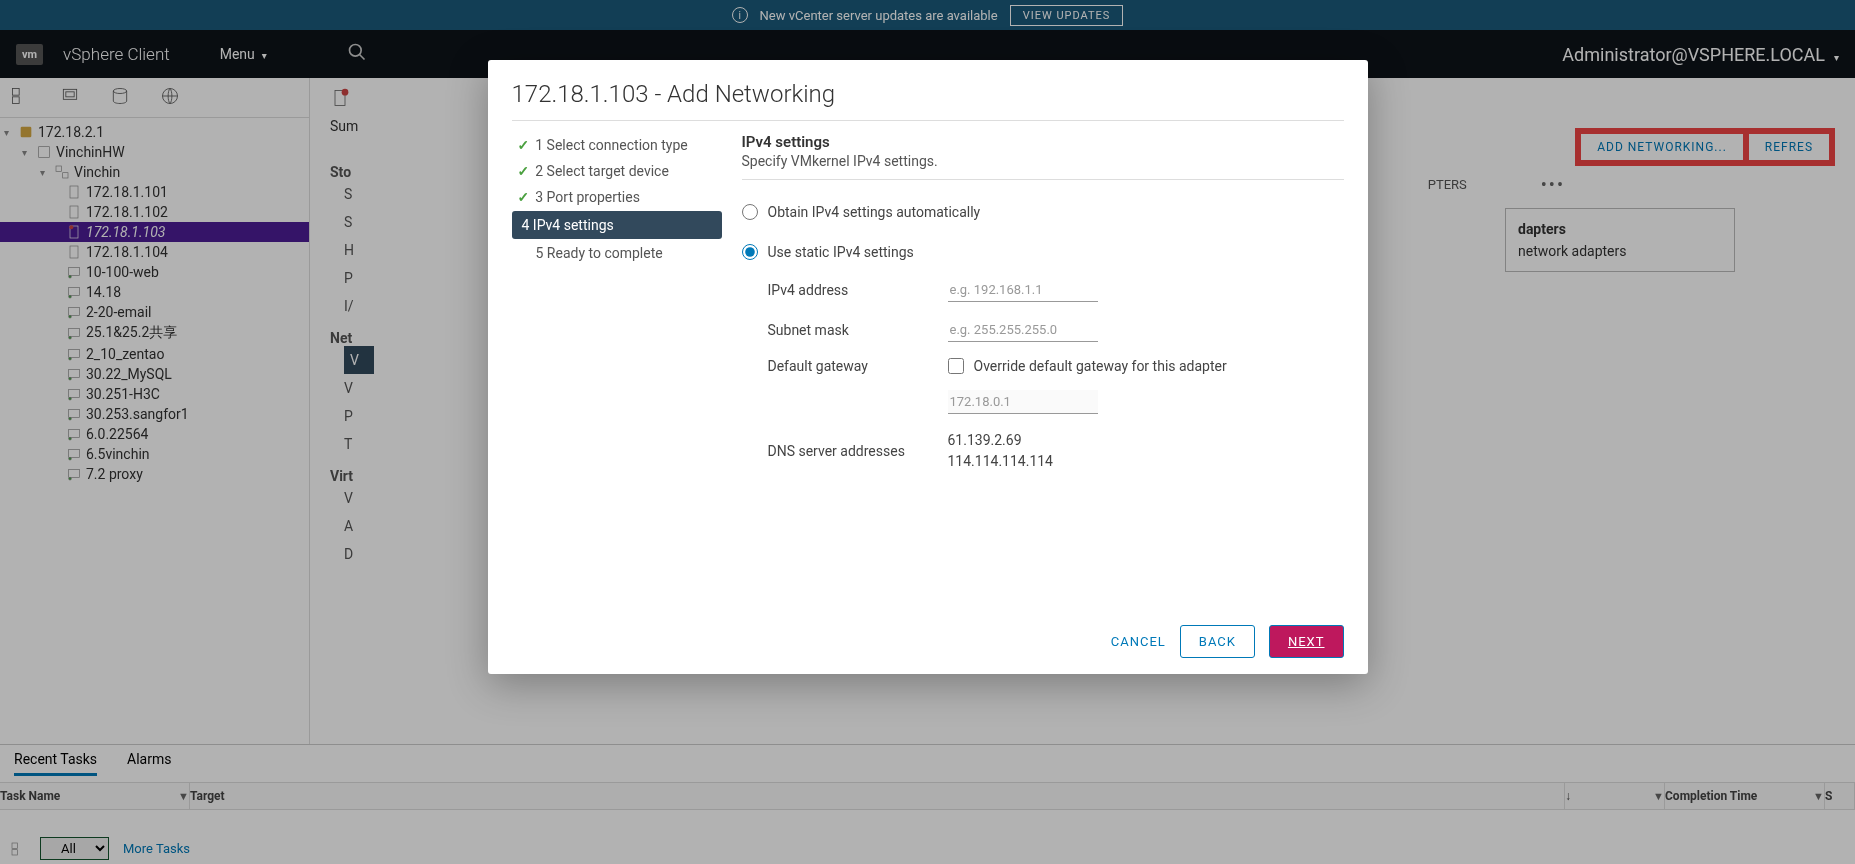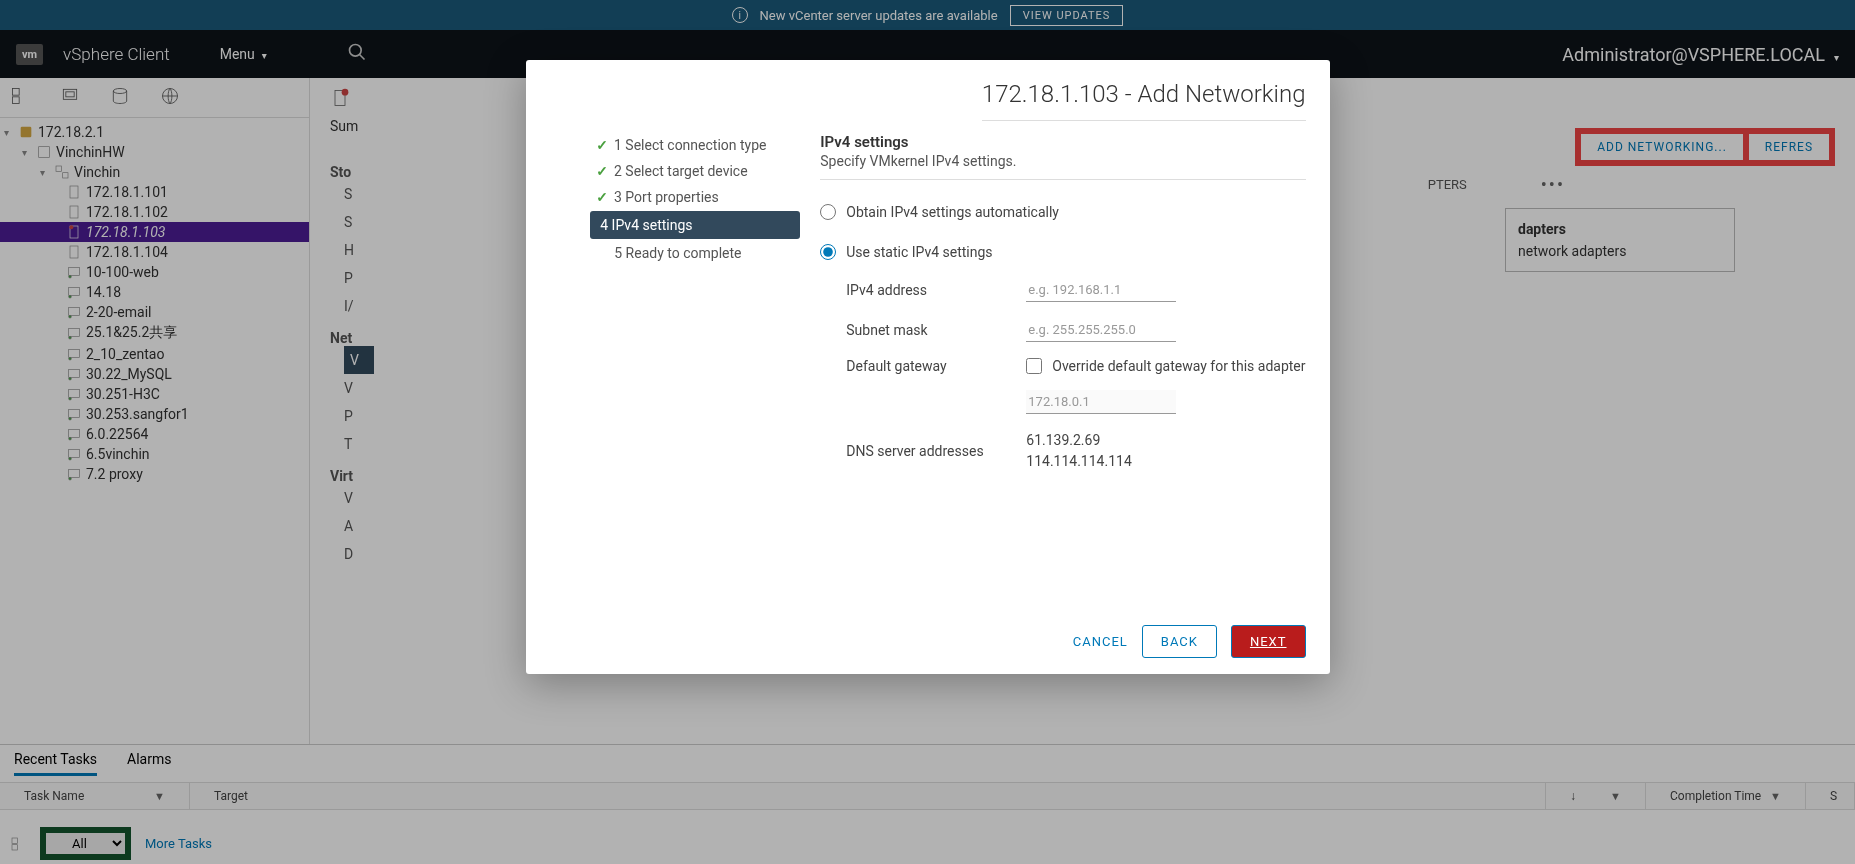--- a/index.html
+++ b/index.html
@@ -48,28 +48,28 @@
 
 .side-panel { position: absolute; right: 120px; top: 130px; width: 230px; border: 1px solid #bbb; padding: 12px; font-size: 14px; background: #fff; }
 .side-panel b { display: block; margin-bottom: 6px; }
 
 
 .recent-tasks { position: absolute; bottom: 0; left: 0; right: 0; height: 120px; border-top: 1px solid #ccc; background: #fff; }
 .rt-tabs { display: flex; gap: 30px; padding: 6px 14px; font-size: 14px; }
 .rt-tabs .tab { padding-bottom: 6px; cursor: pointer; }
 .rt-tabs .tab.active { border-bottom: 3px solid #0079b8; }
 .rt-header { display: flex; border-top: 1px solid #ddd; border-bottom: 1px solid #ddd; background: #fafafa; font-size: 12px; color: #444; }
-.rt-header > div { padding: 6px 24px; border-right: 1px solid #ddd; display: flex; justify-content: space-between; align-items: center; }
+.rt-header > div { padding: 6px 0; border-right: 1px solid #ddd; display: flex; justify-content: space-between; align-items: center; font-weight: bold; }
 .rt-footer { position: absolute; bottom: 4px; left: 10px; display: flex; align-items: center; gap: 14px; font-size: 13px; }
-.rt-footer select { border: 6px solid #14532d; padding: 2px 22px; font-size: 13px; }
+.rt-footer select { border: 1px solid #14532d; padding: 2px 16px; font-size: 13px; }
 .rt-footer a { color: #0079b8; text-decoration: none; }
 
 
 .overlay { position: absolute; inset: 0; background: rgba(0,0,0,0.3); }
-.modal { position: absolute; top: 60px; left: 50%; transform: translateX(-50%); width: 804px; height: 614px; background: #fff; border-radius: 3px; box-shadow: 0 10px 40px rgba(0,0,0,0.3); display: flex; flex-direction: column; align-items: flex-end; }
+.modal { position: absolute; top: 60px; left: 50%; transform: translateX(-50%); width: 880px; height: 614px; background: #fff; border-radius: 3px; box-shadow: 0 10px 40px rgba(0,0,0,0.3); display: flex; flex-direction: column; }
 .modal-header { padding: 20px 24px 12px; font-size: 24px; font-weight: 300; color: #333; border-bottom: 1px solid #ddd; margin: 0 24px; padding-left: 0; padding-right: 0; }
 .modal-body { flex: 1; display: flex; padding: 12px 24px; gap: 20px; }
 .wizard-steps { width: 210px; }
 .wizard-step { padding: 4px 6px; font-size: 14px; color: #555; display: flex; align-items: center; gap: 6px; margin-bottom: 2px; }
 .wizard-step .check { color: #4aa03f; font-weight: bold; }
 .wizard-step.active { background: #32495c; color: #fff; border-radius: 3px; padding: 6px 10px; }
 .wizard-content { flex: 1; }
 .wc-title { font-size: 15px; font-weight: 600; color: #333; }
 .wc-sub { font-size: 14px; color: #555; margin-top: 2px; padding-bottom: 10px; border-bottom: 1px solid #ddd; }
 .radio-row { display: flex; align-items: center; gap: 10px; margin-top: 24px; font-size: 14px; color: #444; }
@@ -77,21 +77,21 @@
 .form-grid { margin-top: 18px; margin-left: 26px; display: grid; grid-template-columns: 180px 1fr; row-gap: 16px; align-items: center; font-size: 14px; color: #444; }
 .form-grid input[type=text] { border: none; border-bottom: 1px solid #999; padding: 4px 2px; width: 150px; font-size: 13px; outline: none; color: #333; }
 .form-grid input[type=text]::placeholder { color: #999; }
 .form-grid .disabled { color: #999; }
 .cb-row { display: flex; align-items: center; gap: 10px; }
 .cb-row input[type=checkbox] { width: 16px; height: 16px; }
 .dns-values { line-height: 1.5; }
 .modal-footer { padding: 16px 24px; display: flex; justify-content: flex-end; gap: 14px; align-items: center; }
 .btn-cancel { background: none; border: none; color: #0079b8; font-size: 13px; letter-spacing: 1px; cursor: pointer; }
 .btn-back { background: #fff; border: 1px solid #0079b8; color: #0079b8; padding: 8px 18px; font-size: 13px; letter-spacing: 1px; cursor: pointer; border-radius: 3px; }
-.btn-next { background: #b91c1c; border: 1px solid #0079b8; color: #fff; padding: 8px 18px; font-size: 13px; letter-spacing: 1px; cursor: pointer; border-radius: 3px; text-decoration: underline; }
+.btn-next { background: #be185d; border: 1px solid #0079b8; color: #fff; padding: 8px 18px; font-size: 13px; letter-spacing: 1px; cursor: pointer; border-radius: 3px; text-decoration: underline; }
 
 .chev-down::after { content: "▾"; font-size: 10px; margin-left: 3px; }
 .filter-icon { font-size: 11px; color: #666; }
 </style>
 </head>
 <body>
 
 <div class="update-banner">
   <span class="info-icon">i</span>
   <span>New vCenter server updates are available</span>

